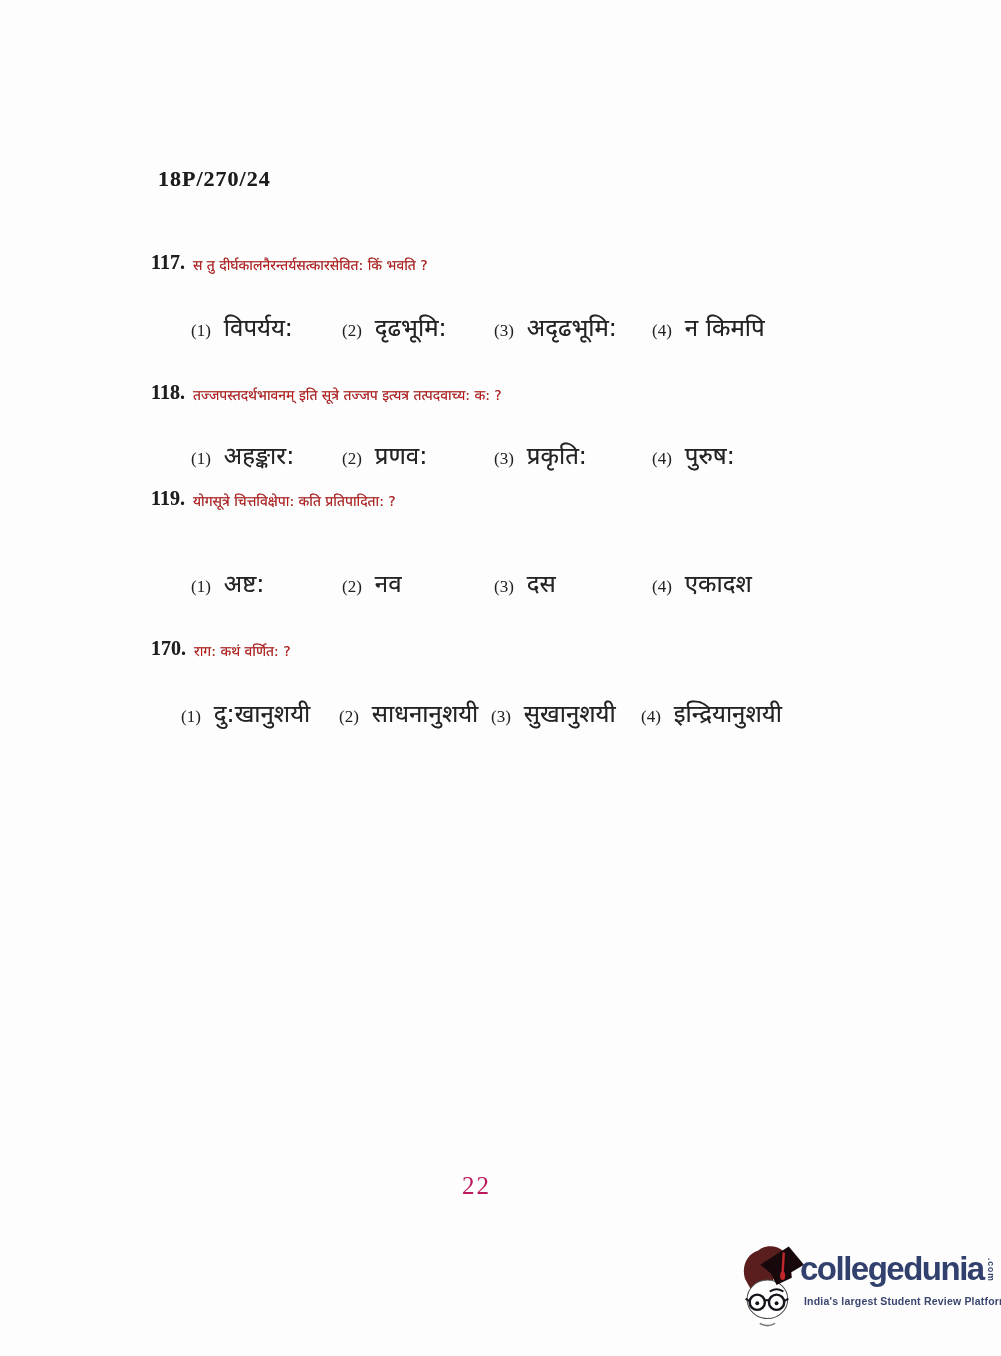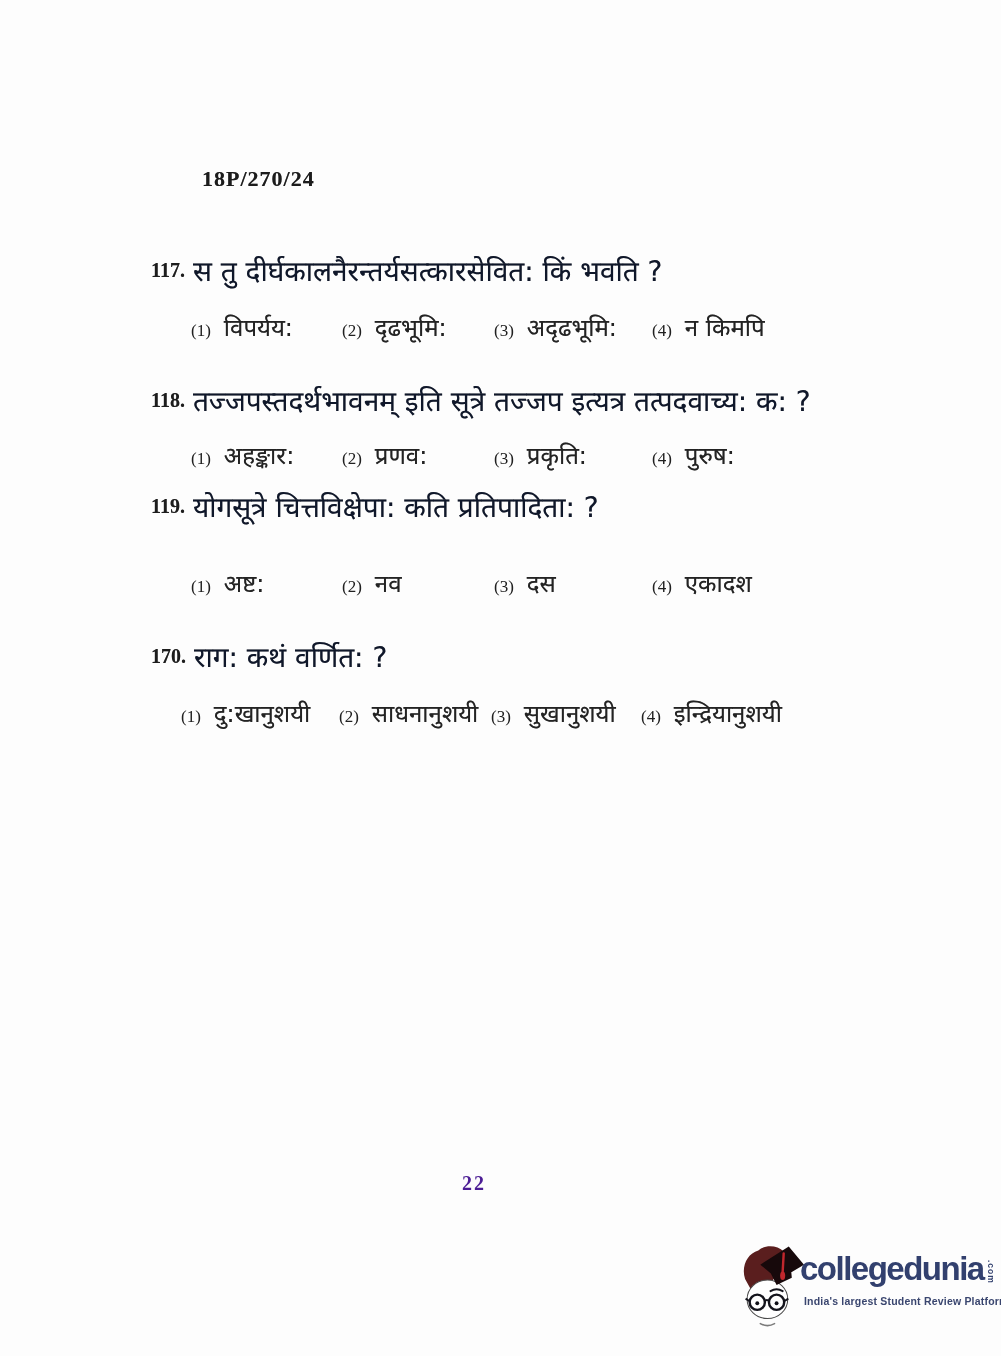--- a/index.html
+++ b/index.html
@@ -15,35 +15,34 @@
     position:absolute;inset:0;
     background:#fdfdfd;
   }
   
   .paper-code{
     position:absolute;left:158px;top:166px;
     font-family:"Liberation Serif","DejaVu Serif",serif;
     font-weight:700;font-size:22px;letter-spacing:1px;
     color:#1c1c1c;
     text-shadow:0 0 .5px rgba(30,30,30,.55);
-    margin-left:44px;
   }
   
   .qline{
     position:absolute;left:151px;right:60px;
-    display:flex;gap:8px;align-items:center;
+    display:flex;gap:8px;align-items:flex-end;
     white-space:nowrap;
   }
   .qnum{
     font-family:"Liberation Serif","DejaVu Serif",serif;
     font-weight:700;font-size:20px;color:#1d1d1d;
     text-shadow:0 0 .5px rgba(30,30,30,.5);
   }
   .qtext{
-    font-size:28px;color:#0f172a;
+    font-size:14px;color:#b91c1c;
     text-shadow:0 0 .6px rgba(35,35,35,.45);
   }
   
   .optrow{position:absolute;left:0;width:100%;height:32px;}
   .opt{
     position:absolute;top:0;
     display:flex;gap:13px;align-items:baseline;white-space:nowrap;
   }
   .onum{
     font-family:"Liberation Serif","DejaVu Serif",serif;
@@ -52,28 +51,28 @@
   .olabel{
     font-size:24px;color:#232323;
     text-shadow:0 0 .6px rgba(35,35,35,.45);
   }
   .r-std .c1{left:191px}.r-std .c2{left:342px}.r-std .c3{left:494px}.r-std .c4{left:652px}
   .r-120 .c1{left:181px}.r-120 .c2{left:339px}.r-120 .c3{left:491px}.r-120 .c4{left:641px}
   
   .page-number{
     position:absolute;left:462px;top:1172px;
     font-family:"Liberation Serif","DejaVu Serif",serif;
-    font-weight:700;font-size:20px;letter-spacing:2px;color:#4c1d95;
+    font-weight:400;font-size:25px;letter-spacing:2px;color:#be185d;
   }
   
   .logo{position:absolute;left:740px;top:1240px;width:262px;height:98px;}
   .mascot{position:absolute;left:0;top:0;width:64px;height:92px;}
   .brand-row{
     position:absolute;left:60px;top:12px;
-    display:flex;align-items:center;
+    display:flex;align-items:flex-start;
   }
   .wordmark{
     font-family:"Liberation Sans","DejaVu Sans",sans-serif;
     font-weight:700;font-size:33px;letter-spacing:-1.5px;
     color:#32406e;line-height:1;
   }
   .dotcom{
     writing-mode:vertical-rl;
     font-family:"Liberation Sans","DejaVu Sans",sans-serif;
     font-weight:700;font-size:8.5px;letter-spacing:1px;

